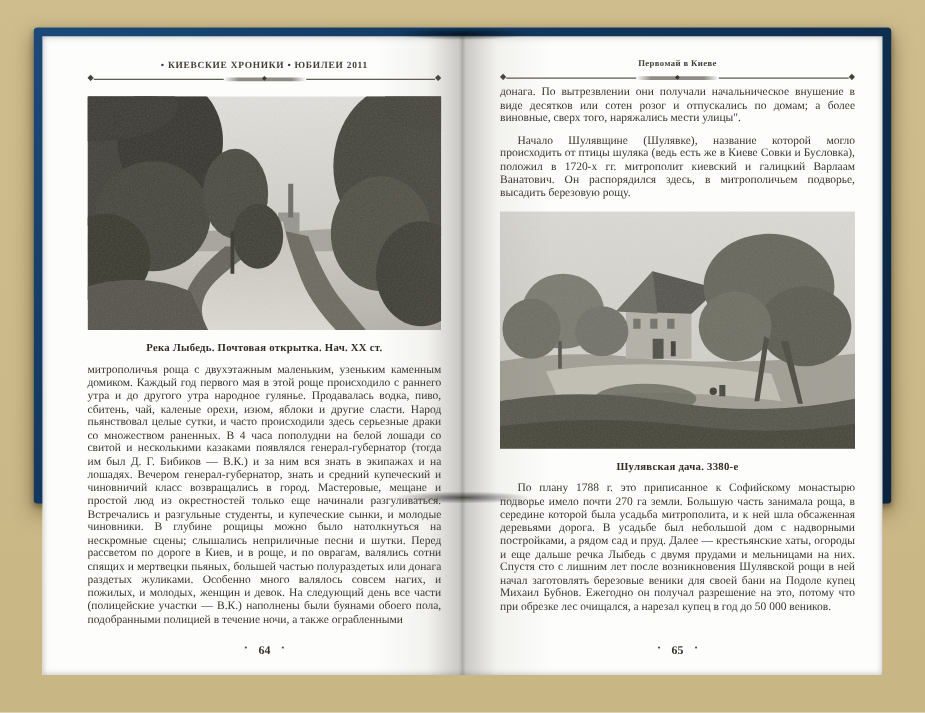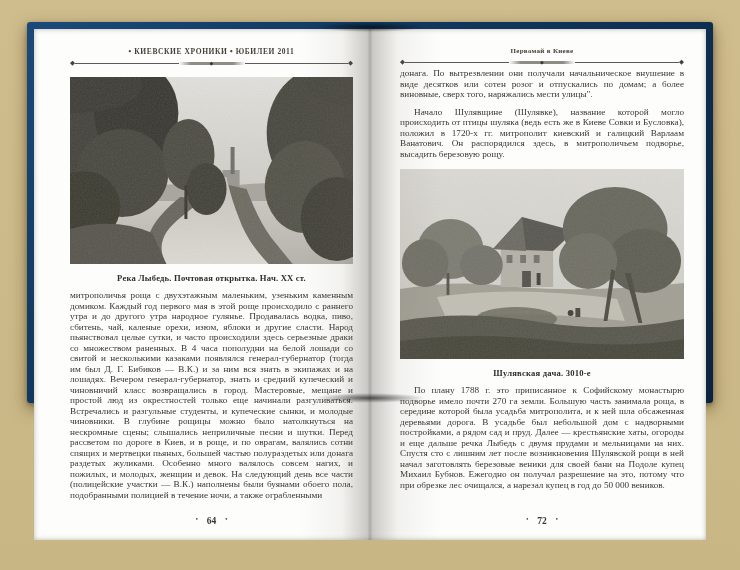--- a/index.html
+++ b/index.html
@@ -189,27 +189,27 @@
             <path d="M218,100 L210,152 L214,152 L222,102 Z" fill="#4b4a41"></path>
             <path d="M232,104 L246,154 L250,154 L238,104 Z" fill="#4b4a41"></path>
             <ellipse cx="120" cy="150" rx="42" ry="12" fill="#6b6a5e" opacity="0.85"></ellipse>
             <path d="M0,152 Q70,140 150,154 Q222,164 293,150 L293,190 L0,190 Z" fill="#55544b"></path>
             <path d="M0,172 Q80,162 160,172 Q230,180 293,170 L293,190 L0,190 Z" fill="#454439"></path>
             <circle cx="176" cy="144" r="3" fill="#3e3d35"></circle>
             <rect x="181" y="139" width="5" height="9" fill="#46453c"></rect>
             <rect width="293" height="190" filter="url(#grainB)" opacity="0.45"></rect>
           </svg>
         </figure>
-        <div class="caption">Шулявская дача. 3010-е</div>
+        <div class="caption">Шулявская дача. 3380-е</div>
 
         <p class="body indent">По плану 1788 г. это приписанное к Софийскому монастырю подворье имело почти 270 га земли. Большую часть занимала роща, в середине которой была усадьба митрополита, и к ней шла обсаженная деревьями дорога. В усадьбе был небольшой дом с надворными постройками, а рядом сад и пруд. Далее — крестьянские хаты, огороды и еще дальше речка Лыбедь с двумя прудами и мельницами на них. Спустя сто с лишним лет после возникновения Шулявской рощи в ней начал заготовлять березовые веники для своей бани на Подоле купец Михаил Бубнов. Ежегодно он получал разрешение на это, потому что при обрезке лес очищался, а нарезал купец в год до 50 000 веников.</p>
 
         <footer class="pgnum">
           <span class="pn-mark">•</span>
-          <span class="pn">72</span>
+          <span class="pn">65</span>
           <span class="pn-mark">•</span>
         </footer>
       </section>
 
       <div class="gutter"></div>
     </div>
     <div class="spine-bump top"></div>
     <div class="spine-bump bottom"></div>
   </div>
 </div>

